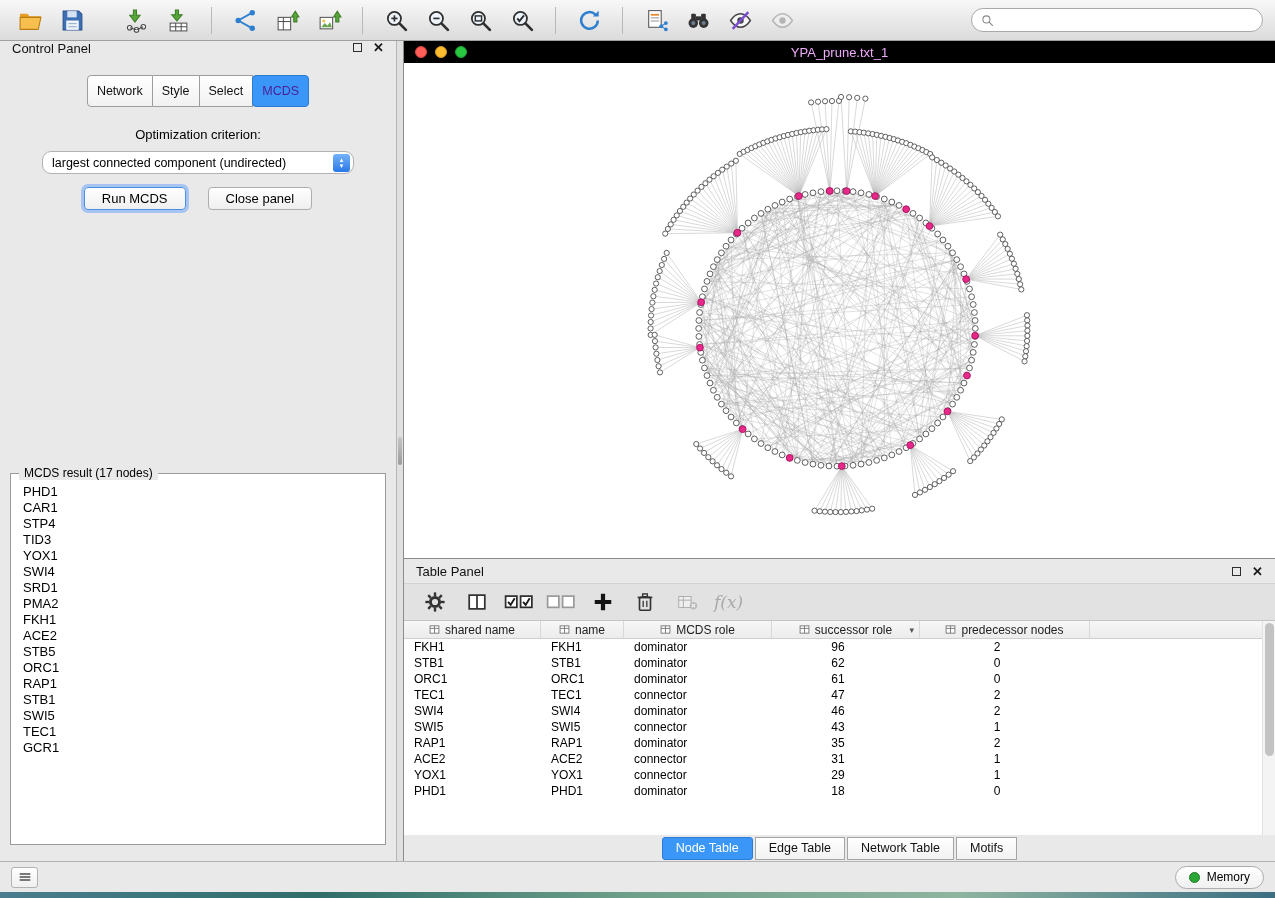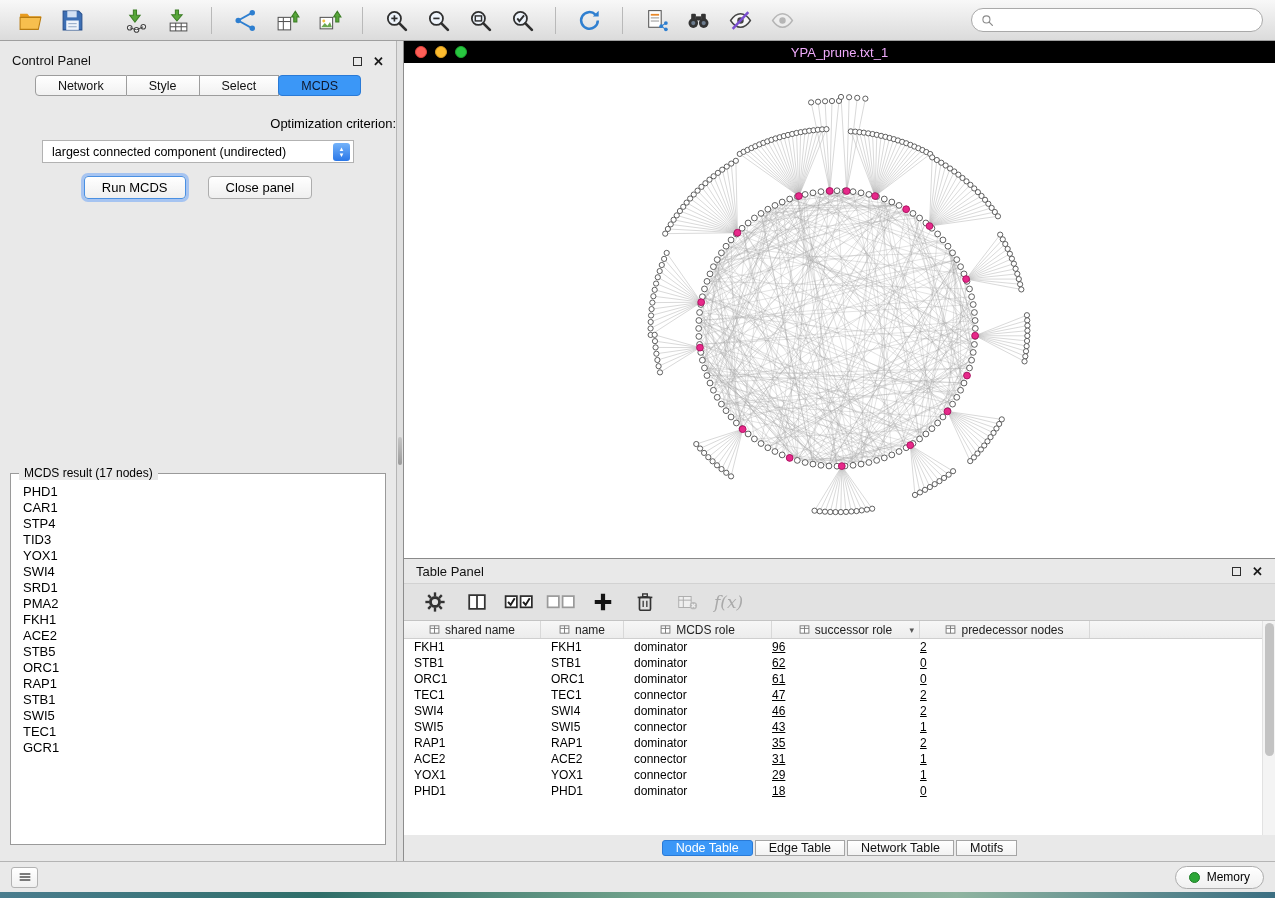--- a/index.html
+++ b/index.html
@@ -17,32 +17,32 @@
   .tb-sep { width:1px; height:27px; background:#b9b9b9; margin:0 9px; }
   .search-box { margin-left:auto; width:292px; height:24px; background:#fff; border:1px solid #a9a9a9; border-radius:13px; display:flex; align-items:center; padding:0 9px; gap:5px; }
   .search-box svg { width:13px; height:13px; display:block; }
   .search-box input { flex:1; border:none; outline:none; background:transparent; font-size:13px; font-family:inherit; }
 
   
   .main { flex:1; display:flex; min-height:0; }
 
   
   .control-panel { width:396px; flex:0 0 396px; background:#e9e9e9; display:flex; flex-direction:column; }
-  .cp-header { height:27px; flex:0 0 27px; display:flex; align-items:flex-end; padding:0 12px; font-size:13px; color:#111; }
+  .cp-header { height:27px; flex:0 0 27px; display:flex; align-items:flex-start; padding:0 12px; font-size:13px; color:#111; }
   .win-btns { margin-left:auto; display:flex; align-items:center; gap:11px; }
   .float-icon { width:9px; height:9px; border:1.5px solid #2e2e2e; display:inline-block; cursor:pointer; }
   .close-icon { font-size:13px; font-weight:bold; color:#1a1a1a; cursor:pointer; line-height:1; }
   .cp-tabs { display:flex; justify-content:center; margin:7px 0 4px; }
-  .cp-tab { height:21px; padding:0 22px; display:flex; align-items:center; font-size:12.5px; color:#111; background:linear-gradient(#ffffff,#f1f1f1); border:1px solid #9d9d9d; border-left:none; cursor:pointer; }
+  .cp-tab { height:32px; padding:0 9px; display:flex; align-items:center; font-size:12.5px; color:#111; background:linear-gradient(#ffffff,#f1f1f1); border:1px solid #9d9d9d; border-left:none; cursor:pointer; }
   .cp-tab:first-child { border-left:1px solid #9d9d9d; border-radius:4px 0 0 4px; }
   .cp-tab:last-child { border-radius:0 4px 4px 0; }
-  .cp-tab.active { background:#3b97f7; border:1px solid #2a7ad6; color:#0f172a; border-radius:4px; margin-left:-1px; }
+  .cp-tab.active { background:#3b97f7; border:1px solid #2a7ad6; color:#4c1d95; border-radius:4px; margin-left:-1px; }
   .cp-body { text-align:center; }
-  .opt-label { font-size:13px; color:#000; margin:16px 0 9px;text-align:right; }
-  .dropdown { width:312px; height:23px; margin:0 auto; background:#fff; border:1px solid #b2b2b2; border-radius:0; display:flex; align-items:center; padding:0 3px 0 9px; cursor:pointer; }
+  .opt-label { font-size:13px; color:#000; margin:16px 0 9px; }
+  .dropdown { width:312px; height:23px; margin:0 auto; background:#fff; border:1px solid #b2b2b2; border-radius:9px; display:flex; align-items:center; padding:0 3px 0 9px; cursor:pointer; }
   .dd-value { flex:1; text-align:left; font-size:12.5px; color:#000; white-space:nowrap; overflow:hidden; }
   .dd-stepper { width:17px; height:18px; border-radius:3px; background:linear-gradient(#74b3fa,#2a77e8); color:#fff; display:flex; flex-direction:column; align-items:center; justify-content:center; font-size:7px; line-height:6px; }
   .btn-row { margin-top:13px; display:flex; justify-content:center; gap:22px; }
   .btn { height:23px; padding:0 17px; font-size:13px; font-family:inherit; color:#000; background:linear-gradient(#ffffff,#efefef); border:1px solid #adadad; border-radius:4px; cursor:pointer; }
   .btn.focus { border-color:#4a90e2; box-shadow:0 0 0 3px rgba(100,160,250,.5); }
   .result-box { position:relative; margin:auto 10px 16px; height:372px; flex:0 0 auto; background:#fff; border:1px solid #9a9a9a; }
   .result-title { position:absolute; top:-8px; left:8px; background:#e9e9e9; padding:0 5px; font-size:12px; color:#000; }
   .result-list { padding:10px 0 0 12px; text-align:left; font-size:13px; line-height:16px; color:#000; overflow:hidden; height:100%; }
 
   
@@ -72,25 +72,25 @@
   .fx-label { font-family:"DejaVu Serif", serif; font-style:italic; font-size:17px; color:#a9a9a9; }
   .table-area { flex:1; display:flex; background:#fff; min-height:0; overflow:hidden; }
   .tbl { flex:1; min-width:0; }
   .tbl-head, .tbl-row { display:grid; grid-template-columns:137px 83px 148px 148px 170px 1fr; }
   .tbl-head { height:18px; background:linear-gradient(#f7f7f7,#ececec); border-bottom:1px solid #cfcfcf; }
   .th { display:flex; align-items:center; justify-content:center; gap:5px; font-size:12px; color:#222; border-right:1px solid #d8d8d8; position:relative; }
   .th svg { width:11px; height:11px; display:block; }
   .th .sort { position:absolute; right:5px; font-size:9px; color:#555; }
   .tbl-row { height:16px; align-items:center; font-size:12px; cursor:default; }
   .cell { padding-left:10px; color:#000; white-space:nowrap; overflow:hidden; }
-  .cell.num { text-align:left; padding-left:0; padding-right:16px;text-decoration:underline; }
+  .cell.num { text-align:center; padding-left:0; padding-right:16px; }
   .vscroll { width:13px; flex:0 0 13px; background:#f4f4f4; border-left:1px solid #e2e2e2; position:relative; }
   .vthumb { position:absolute; top:2px; left:2px; width:9px; height:62%; background:#c3c3c3; border-radius:5px; cursor:pointer; }
   .tp-tabs { height:26px; flex:0 0 26px; display:flex; align-items:center; justify-content:center; gap:2px; }
-  .tp-tab { height:16px; padding:0 13px; display:flex; align-items:center; font-size:12.5px; color:#111; background:linear-gradient(#ffffff,#f2f2f2); border:1px solid #a5a5a5; cursor:pointer; }
+  .tp-tab { height:23px; padding:0 13px; display:flex; align-items:center; font-size:12.5px; color:#111; background:linear-gradient(#ffffff,#f2f2f2); border:1px solid #a5a5a5; cursor:pointer; }
   .tp-tab.active { background:#3b97f7; border-color:#2a7ad6; color:#fff; border-radius:3px; }
 
   
   .status-bar { height:31px; flex:0 0 31px; background:#e9e9e9; border-top:1px solid #b4b4b4; display:flex; align-items:center; padding:0 11px; }
   .sb-btn { width:27px; height:21px; background:linear-gradient(#ffffff,#f0f0f0); border:1px solid #b2b2b2; border-radius:3px; display:flex; align-items:center; justify-content:center; cursor:pointer; }
   .sb-btn svg { width:16px; height:16px; display:block; }
   .memory-btn { margin-left:auto; height:23px; padding:0 13px; display:flex; align-items:center; gap:7px; font-size:12px; font-family:inherit; color:#000; background:linear-gradient(#ffffff,#f0f0f0); border:1px solid #adadad; border-radius:12px; cursor:pointer; }
   .mem-dot { width:11px; height:11px; border-radius:50%; background:#2ca637; border:1px solid #1e7d27; display:inline-block; }
 
   .desktop-strip { height:6px; flex:0 0 6px; background:linear-gradient(90deg,#4a7d8e,#2f6e69,#6fa08a,#8fb4a0,#3c6f82); }

